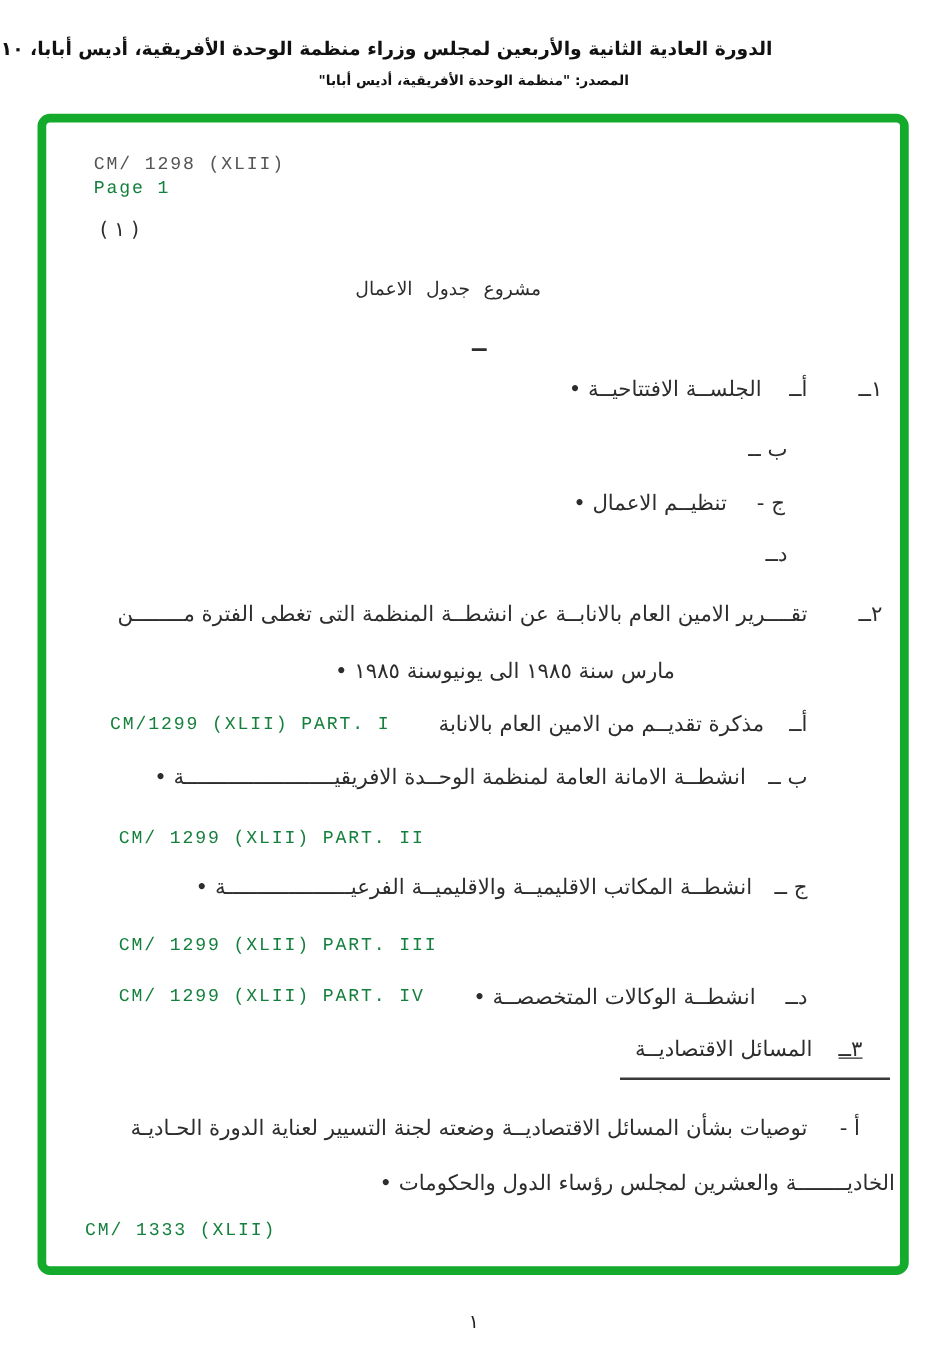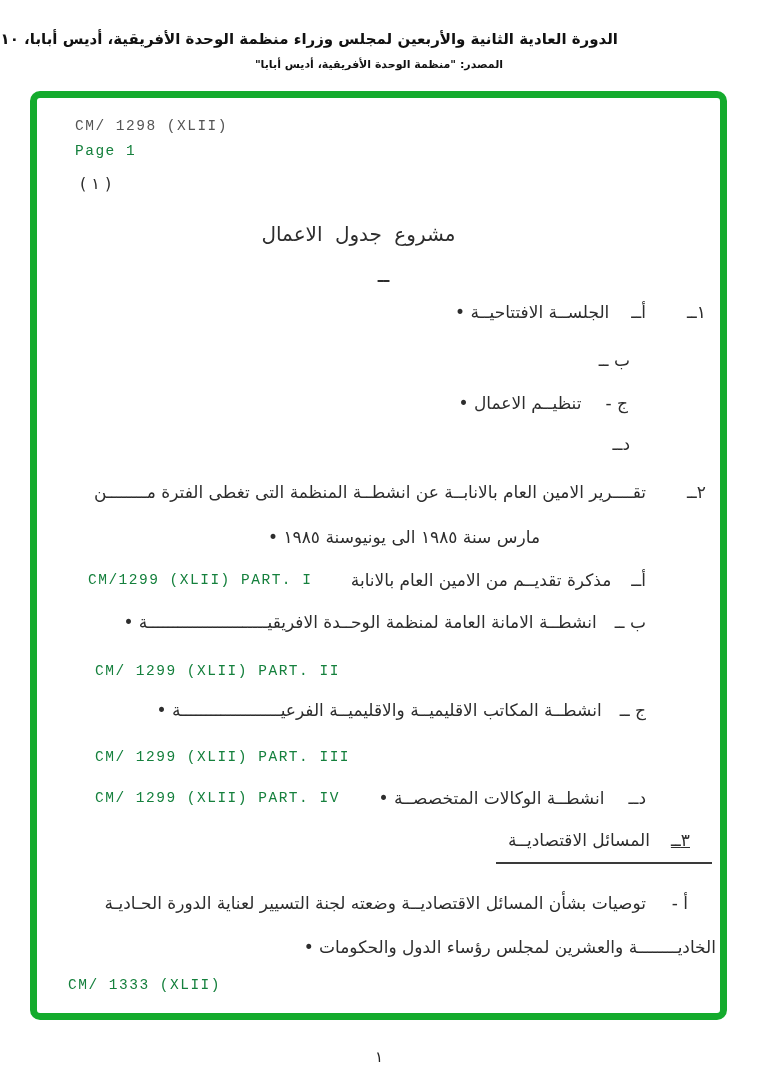--- a/index.html
+++ b/index.html
@@ -16,37 +16,37 @@
   
   .frame{top:91px;left:30px;width:697px;height:929px;box-sizing:border-box;
          border:7px solid #14ab2d;border-radius:10px;background:#ffffff;}
   
   .mono{font-family:"Liberation Mono","DejaVu Sans Mono",monospace;
         font-size:14.5px;letter-spacing:1.5px;color:#15803d;white-space:nowrap;}
   .mono-faded{color:#555;}
   
   .ar{direction:rtl;font-size:17px;color:#2d2d2d;white-space:nowrap;
       font-family:"DejaVu Sans",sans-serif;}
-  .title{font-size:20px;word-spacing:6px;}
+  .title{font-size:15px;word-spacing:6px;}
   .row{display:flex;direction:rtl;align-items:baseline;}
   .row .lbl{flex:0 0 auto;}
   .row .txt{flex:0 0 auto;}
   .uline{border-top:2px solid #3a3a3a;height:0;}
   .footer-page{top:1048px;left:0;width:758px;text-align:center;
                font-size:15px;color:#222;direction:rtl;}
 </style>
 </head>
 <body>
 
 <div class="abs hdr1">الدورة العادية الثانية والأربعين لمجلس وزراء منظمة الوحدة الأفريقية، أديس أبابا، ١٠-١٦ يوليه ١٩٨٥</div>
 <div class="abs hdr2">المصدر:  "منظمة الوحدة الأفريقية، أديس أبابا"</div>
 
 <div class="abs frame"></div>
 
-<div class="abs mono mono-faded" style="top:118px;left:75px;text-align:center;">CM/ 1298 (XLII)</div>
+<div class="abs mono mono-faded" style="top:124px;left:75px;text-align:center;">CM/ 1298 (XLII)</div>
 <div class="abs mono" style="top:143px;left:75px;">Page  1</div>
 <div class="abs ar" style="top:174px;left:80px;font-size:16px;">( ١ )</div>
 
 <div class="abs ar title" style="top:222px;left:10px;width:697px;text-align:center;">مشروع جدول الاعمال</div>
 <div class="abs ar" style="top:266px;left:35px;width:697px;text-align:center;font-weight:bold;">ــ</div>
 
 <div class="abs ar" style="top:302px;right:52px;">١ــ</div>
 <div class="abs ar row" style="top:302px;right:112px;gap:22px;">
   <span class="lbl">أــ</span>
   <span class="txt">الجلســة الافتتاحيــة •</span>

